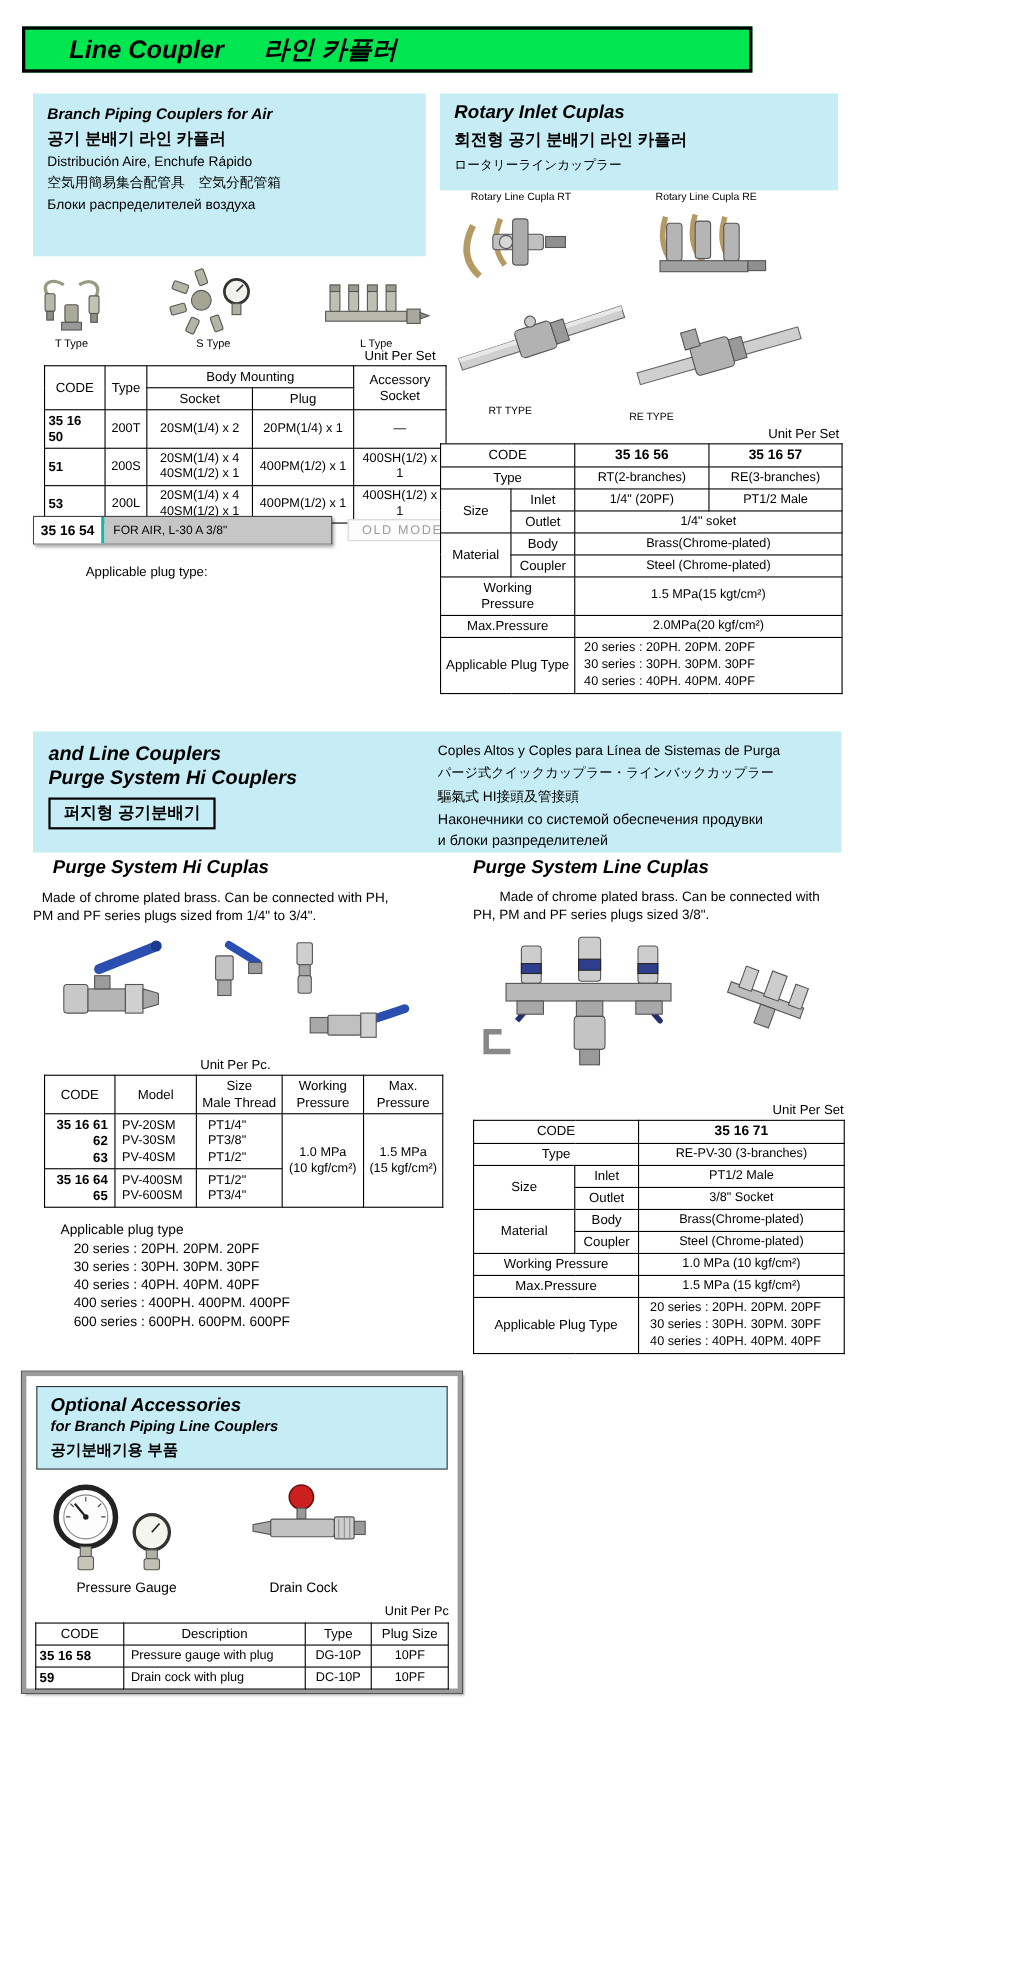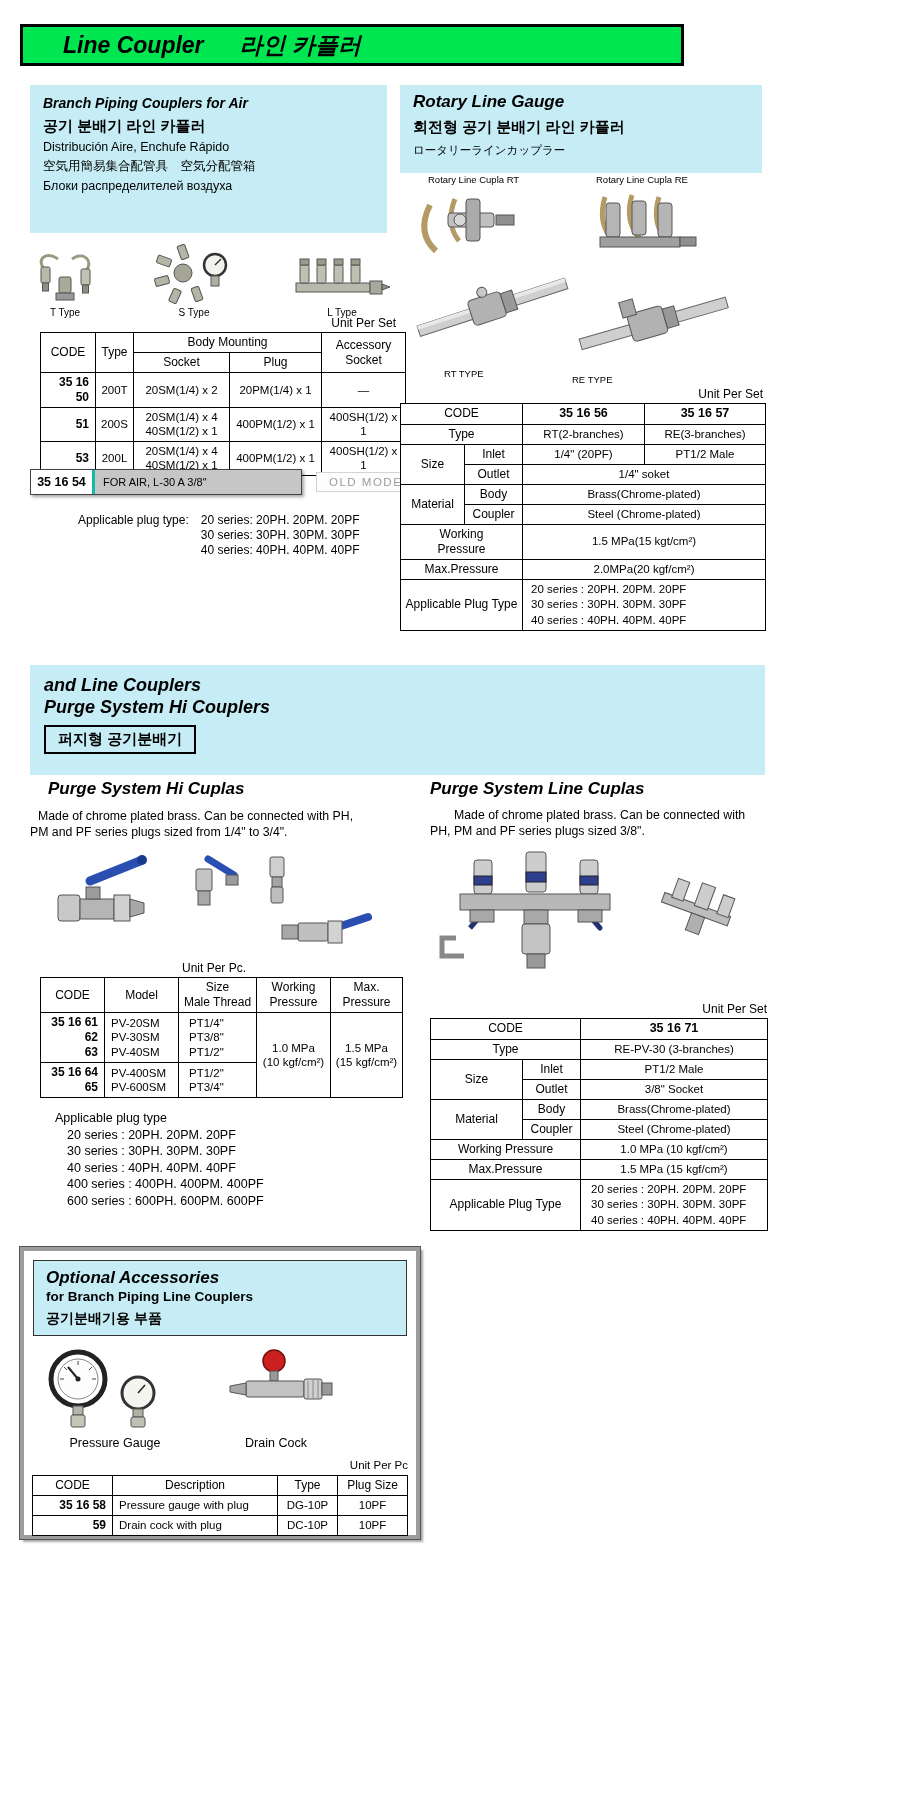--- a/index.html
+++ b/index.html
@@ -21,21 +21,21 @@
 
 .lc-imgs{left:30px;top:236px;width:366px;height:82px;display:flex;justify-content:space-between;align-items:flex-end;padding:0 4px}
 figure.fig{display:flex;flex-direction:column;align-items:center;gap:2px}
 figure.fig figcaption{font-size:10px}
 
 .unit-label{font-size:12px}
 .lc-unit{left:30px;top:316px;width:366px;text-align:right}
 
 table{border-collapse:collapse;background:#fff}
 td,th{border:1px solid #000;font-size:11.5px;font-weight:normal;padding:2px 3px;text-align:center;vertical-align:middle;line-height:1.25}
-.codecell{font-weight:bold;font-size:12px;text-align:right;padding-right:6px}
+.codecell{font-weight:bold;font-size:12px;text-align:left;padding-right:6px}
 .lcell{text-align:left;padding-left:6px}
 
 .lc-table{left:40px;top:332px}
 .lc-table th{font-size:12px}
 .lc-table .r1 td{height:26px}
 
 .old-model{left:30px;top:469px;display:flex;align-items:center}
 .om-box{display:flex;border:1px solid #444;box-shadow:2px 2px 3px rgba(0,0,0,.35)}
 .om-code{width:64px;height:24px;display:flex;align-items:center;justify-content:center;font-size:12.5px;font-weight:bold;background:#fff;border-right:3px solid #14b8a6}
 .om-desc{width:206px;height:24px;display:flex;align-items:center;padding-left:8px;font-size:11px;background:#c6c6c6}
@@ -94,21 +94,21 @@
 .plc-imgs{left:430px;top:842px;width:337px;height:160px}
 .plc-unit{left:430px;top:1002px;width:337px;text-align:right}
 .plc-table{left:430px;top:1018px}
 .plc-table .lbl{font-size:12px}
 .plc-table .codeval{font-weight:bold;font-size:12.5px}
 .plc-table .plugcell{text-align:left;padding-left:10px;line-height:1.35}
 
 .acc-box{left:20px;top:1247px;width:400px;height:292px;background:#fff;border:4px solid #9c9c9c;outline:1px solid #555;box-shadow:3px 3px 2px rgba(0,0,0,.35)}
 .acc-head{position:absolute;left:9px;top:9px;width:374px;height:76px;padding:7px 12px;border:1px solid #333}
 .acc-head .h1{font-size:17px;font-weight:bold;font-style:italic}
-.acc-head .h2{font-size:13.5px;font-weight:bold;margin-top:1px}
+.acc-head .h2{font-size:13.5px;font-weight:bold;font-style:italic;margin-top:1px}
 .acc-head .ko{font-size:14px;font-weight:bold;margin-top:6px}
 .acc-imgs{position:absolute;left:16px;top:94px;display:flex;gap:26px;align-items:flex-end}
 .acc-fig{display:flex;flex-direction:column;align-items:center;gap:3px}
 .acc-fig figcaption{font-size:12.5px}
 .acc-unit{position:absolute;left:8px;top:208px;width:376px;text-align:right;font-size:11.5px}
 .acc-table{position:absolute;left:8px;top:224px}
 .acc-table th{font-size:12px}
 </style>
 </head>
 <body>
@@ -229,29 +229,24 @@
 <div class="abs old-model">
   <div class="om-box">
     <div class="om-code">35 16 54</div>
     <div class="om-desc">FOR AIR,  L-30 A 3/8"</div>
   </div>
   <div class="om-note">OLD MODEL</div>
 </div>
 
 <div class="abs lc-plugnote">
   <span class="pn-label">Applicable plug type:</span>
-  <div>
-    <div>20 series:  20PH.  20PM.  20PF</div>
-    <div>30 series:  30PH.  30PM.  30PF</div>
-    <div>40 series:  40PH.  40PM.  40PF</div>
-  </div>
 </div>
 
 <section class="abs rot-head cyan">
-  <div class="h1">Rotary Line Gauge</div>
+  <div class="h1">Rotary Inlet Cuplas</div>
   <div class="ko">회전형  공기 분배기 라인 카플러</div>
   <div class="ja">ロータリーラインカップラー</div>
 </section>
 
 <div class="abs rot-imgs">
   <div class="rot-lbl rot-lbl-rt">Rotary Line Cupla RT</div>
   <div class="rot-lbl rot-lbl-re">Rotary Line Cupla RE</div>
   <svg class="rot-svg" width="365" height="178" viewBox="0 0 365 178">
     <g>
       <path d="M30 18 q-14 28 6 46" stroke="#b49a64" stroke-width="6" fill="none"></path>
@@ -346,20 +341,27 @@
 40 series : 40PH. 40PM. 40PF</td>
   </tr>
 </tbody>
   </table>
 
 <section class="abs purge-head cyan">
   <div class="ph-left">
     <div class="ph-title">and Line Couplers</div>
     <div class="ph-title">Purge System Hi Couplers</div>
     <div class="ph-ko-box">퍼지형 공기분배기</div>
+  </div>
+  <div class="ph-right">
+    <div class="es">Coples Altos y Coples para Línea de Sistemas de Purga</div>
+    <div class="ja">パージ式クイックカップラー・ラインバックカップラー</div>
+    <div class="zh">驅氣式 HI接頭及管接頭</div>
+    <div class="ru">Наконечники со системой обеспечения продувки</div>
+    <div class="ru">и блоки разпределителей</div>
   </div>
 </section>
 
 <h2 class="abs hi-title">Purge System Hi Cuplas</h2>
 <div class="abs hi-desc">
   <div class="d1">Made of chrome plated brass.  Can be connected with PH,</div>
   <div>PM and PF series plugs sized from 1/4" to 3/4".</div>
 </div>
 
 <div class="abs hi-imgs">

